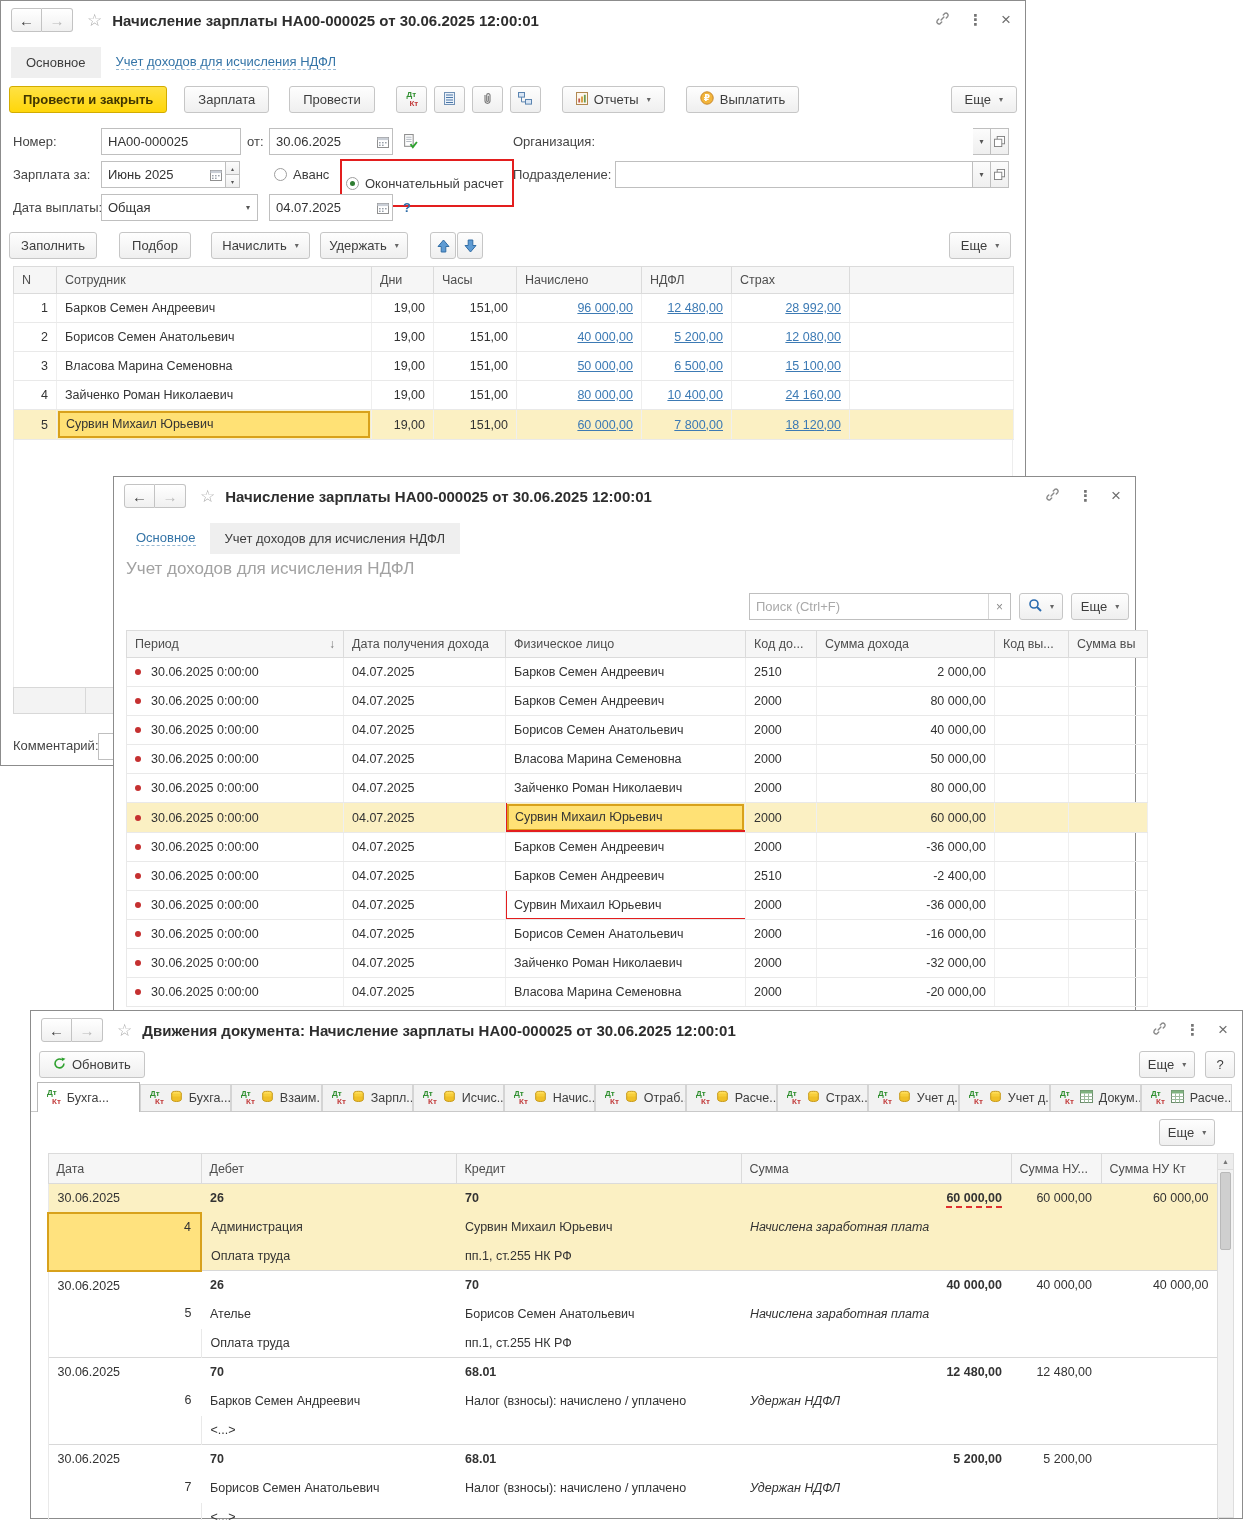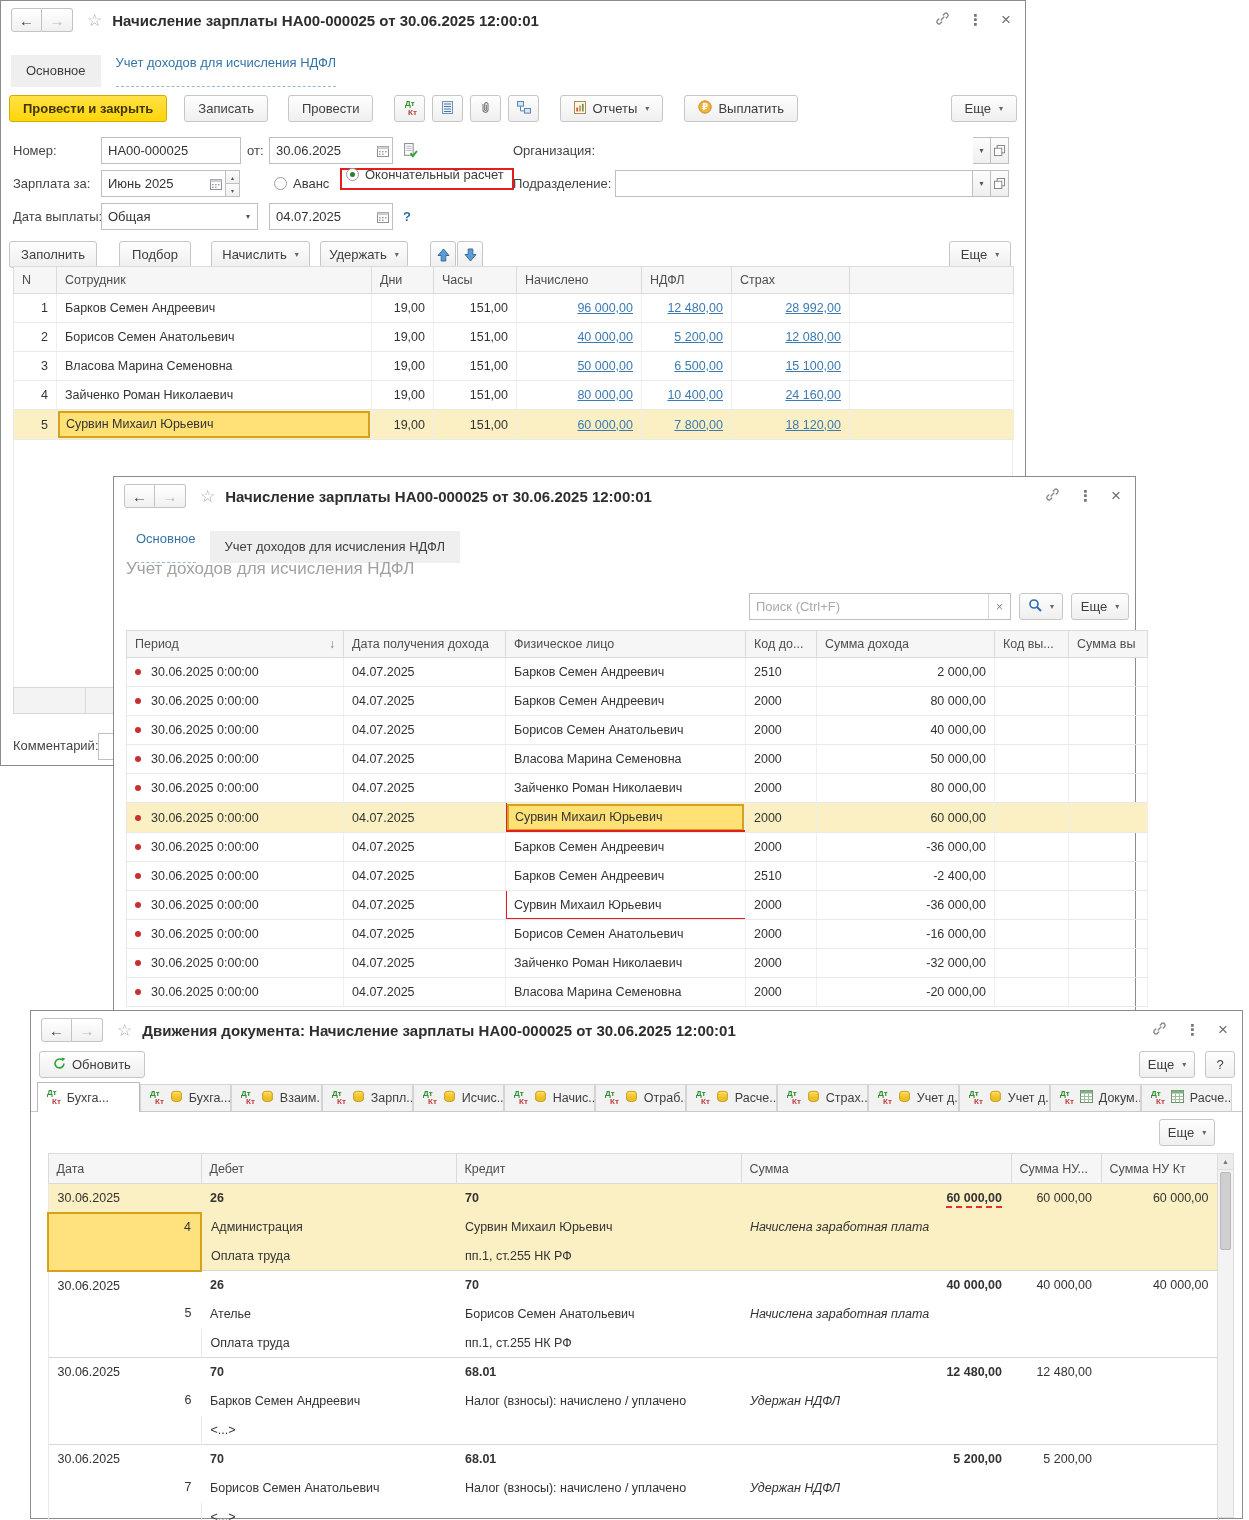--- a/index.html
+++ b/index.html
@@ -18,21 +18,21 @@
           display:flex;align-items:center;justify-content:center;font-size:15px;color:#3F3F3F;padding:0;font-family:inherit}
   .navbtn.first{border-radius:3px 0 0 3px}
   .navbtn.fwd{border-radius:0 3px 3px 0;border-left:none;color:#B9B9B9}
   .star{font-size:17px;color:#ABABAB;margin:0 10px 0 14px}
   .wintitle{font-size:15px;font-weight:700;color:#2E2E2E;white-space:nowrap;overflow:hidden}
   .winctrl{margin-left:auto;display:flex;align-items:center;gap:18px}
   .mdots{font-size:15px;color:#737373;font-weight:700}
   .closex{font-size:17px;color:#6E6E6E}
 
   
-  .navrow{display:flex;height:32px;margin-top:16px;padding:0 10px}
+  .navrow{display:flex;align-items:center;height:32px;margin-top:7px;padding:0 10px}
   .navtab{background:#EFEFEF;padding:8px 15px;font-size:13px;color:#3D3D3D}
   .navlink{color:#3474A7;font-size:13px;border-bottom:1px dashed #98B9D4;cursor:pointer;margin-left:15px}
   .w2 .navlink{margin-left:12px}
   .w2 .navtab{margin-left:14px}
 
   
   .btn{display:inline-flex;align-items:center;justify-content:center;gap:6px;height:27px;padding:0 13px;
        border:1px solid #C6C6C6;border-radius:3px;background:linear-gradient(#FEFEFE,#EFEFEF);
        font-size:13px;color:#3D3D3D;font-family:inherit;white-space:nowrap}
   .btn.primary{background:linear-gradient(#FFE244,#FFD60A);border-color:#D2AC00;font-weight:700;color:#403500}
@@ -49,21 +49,21 @@
   .mini{position:absolute;width:18px;height:27px;border:1px solid #BFBFBF;border-left:none;
         background:linear-gradient(#FCFCFC,#EFEFEF);display:flex;align-items:center;justify-content:center;
         font-size:8px;color:#555;padding:0;font-family:inherit}
   .spin{position:absolute;width:14px;height:27px;display:flex;flex-direction:column}
   .spin i{flex:1;border:1px solid #BFBFBF;border-left:none;font-style:normal;font-size:6px;color:#555;
           display:flex;align-items:center;justify-content:center;background:linear-gradient(#FCFCFC,#EFEFEF)}
   .spin i+i{border-top:none}
   .radio{position:absolute;display:flex;align-items:center;gap:6px;font-size:13px;color:#3D3D3D;height:27px;cursor:pointer}
   .rdot{width:13px;height:13px;border:1px solid #9E9E9E;border-radius:50%;background:#fff;position:relative;flex:none}
   .radio.checked .rdot::after{content:"";position:absolute;left:3px;top:3px;width:5px;height:5px;border-radius:50%;background:#2F7D32}
-  .redbox{position:absolute;border:2px solid #E31E1E;height:22px;display:flex;align-items:flex-end;padding:0 8px 0 4px}
+  .redbox{position:absolute;border:2px solid #E31E1E;height:48px;display:flex;align-items:center;padding:0 8px 0 4px}
   .redbox .radio{position:static}
   .qhelp{position:absolute;color:#2E6DA8;font-weight:700;font-size:13px;line-height:27px;cursor:pointer}
 
   .actionbar{position:relative;height:28px;margin-top:8px}
   .actionbar .btn{position:absolute;top:0}
 
   
   .grid{border-collapse:collapse;table-layout:fixed;width:100%}
   .grid th{background:#F6F6F6;border:1px solid #DBDBDB;font-weight:400;font-size:12.5px;color:#4E4E4E;
            height:27px;padding:0 8px;text-align:left;overflow:hidden;white-space:nowrap}
@@ -157,21 +157,21 @@
         <span class="mdots">⋮</span>
         <span class="closex">×</span>
       </div>
     </div>
     <div class="navrow">
       <span class="navtab">Основное</span>
       <a class="navlink">Учет доходов для исчисления НДФЛ</a>
     </div>
     <div class="toolbar">
       <button class="btn primary">Провести и закрыть</button>
-      <button class="btn" style="margin-left:10px">Записать</button>
+      <button class="btn" style="margin-left:10px">Зарплата</button>
       <button class="btn" style="margin-left:13px">Провести</button>
       <button class="btn iconbtn" style="margin-left:14px">
         <span class="dtkt">
             <b class="dt">Дт</b>
             <b class="kt">Кт</b>
           </span>
       </button>
       <button class="btn iconbtn">
         <span><svg width="11" height="13" viewBox="0 0 11 13">
               <rect x="0.5" y="0.5" width="10" height="12" fill="#EAF1F9" stroke="#7191B5"></rect>

